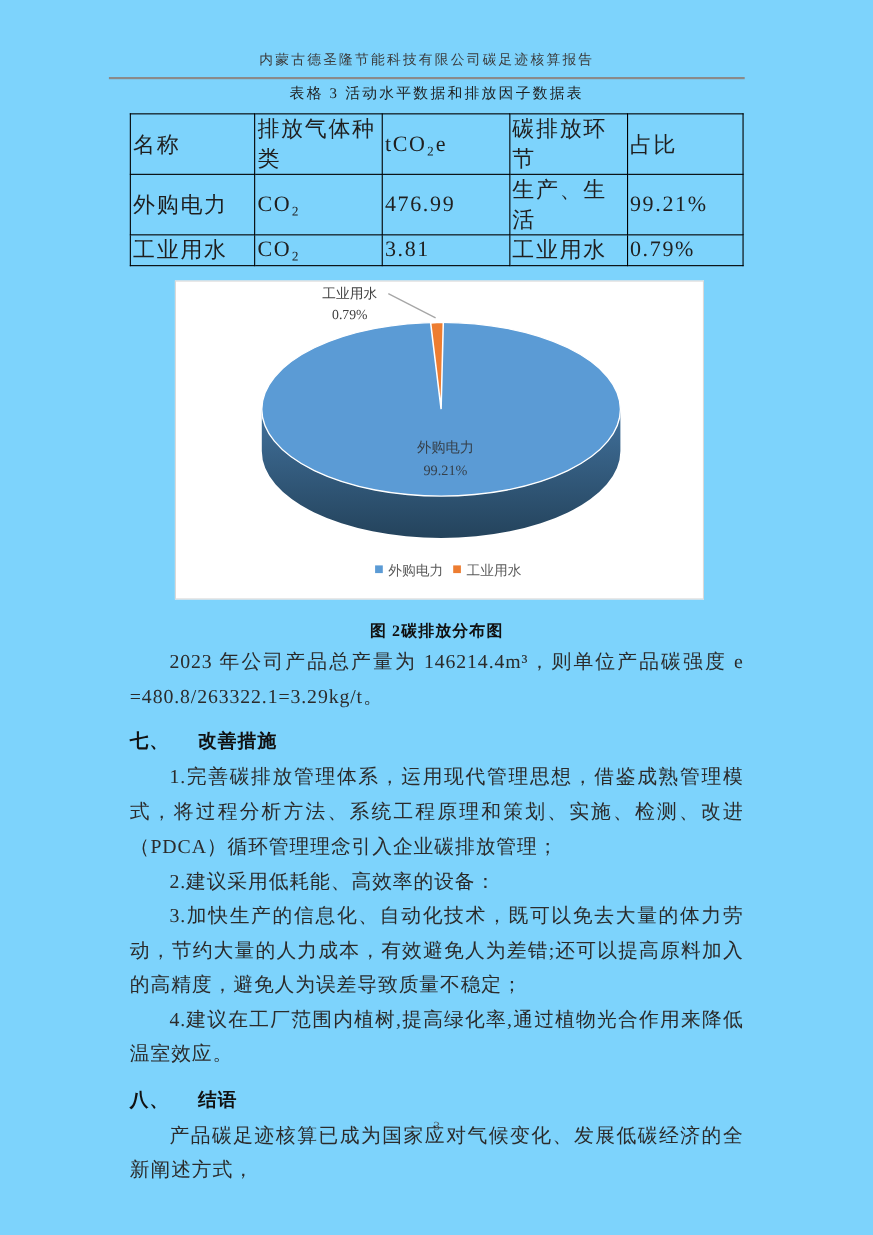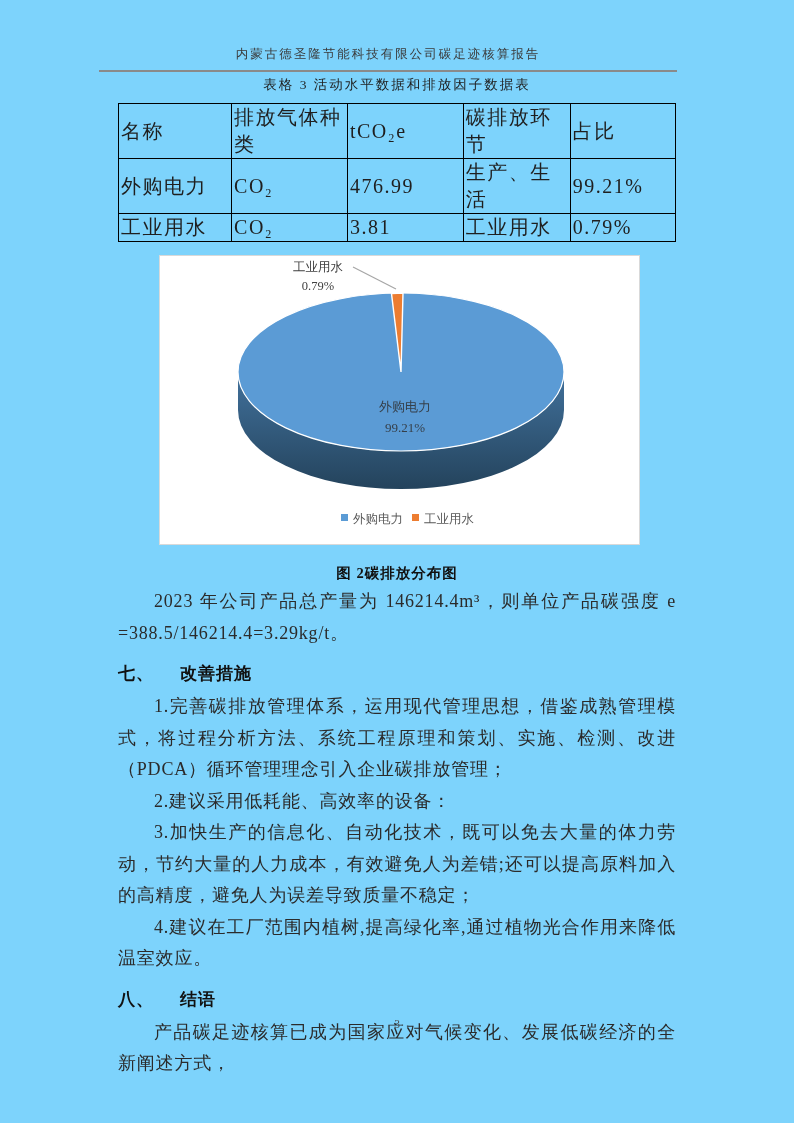--- a/index.html
+++ b/index.html
@@ -112,21 +112,21 @@
         <text x="193" y="267" text-anchor="start" font-size="12.5" fill="#595959">外购电力</text>
         <rect x="252" y="258" width="7" height="7" fill="#ED7D31"></rect>
         <text x="264" y="267" text-anchor="start" font-size="12.5" fill="#595959">工业用水</text>
       </svg>
     </div>
 
     <div class="fig-caption">图 2碳排放分布图</div>
 
     <div class="intro-block">
       <div class="doc-para indent justify-all">2023 年公司产品总产量为 146214.4m³，则单位产品碳强度 e</div>
-      <div class="doc-para">=388.5/146214.4=3.29kg/t。</div>
+      <div class="doc-para">=480.8/263322.1=3.29kg/t。</div>
     </div>
 
     <h2 class="sec">
       <span class="sec-num">七、</span>
       <span>改善措施</span>
     </h2>
     <p class="doc-para indent">1.完善碳排放管理体系，运用现代管理思想，借鉴成熟管理模式，将过程分析方法、系统工程原理和策划、实施、检测、改进（PDCA）循环管理理念引入企业碳排放管理；</p>
     <p class="doc-para indent">2.建议采用低耗能、高效率的设备：</p>
     <p class="doc-para indent">3.加快生产的信息化、自动化技术，既可以免去大量的体力劳动，节约大量的人力成本，有效避免人为差错;还可以提高原料加入的高精度，避免人为误差导致质量不稳定；</p>
     <p class="doc-para indent">4.建议在工厂范围内植树,提高绿化率,通过植物光合作用来降低温室效应。</p>

